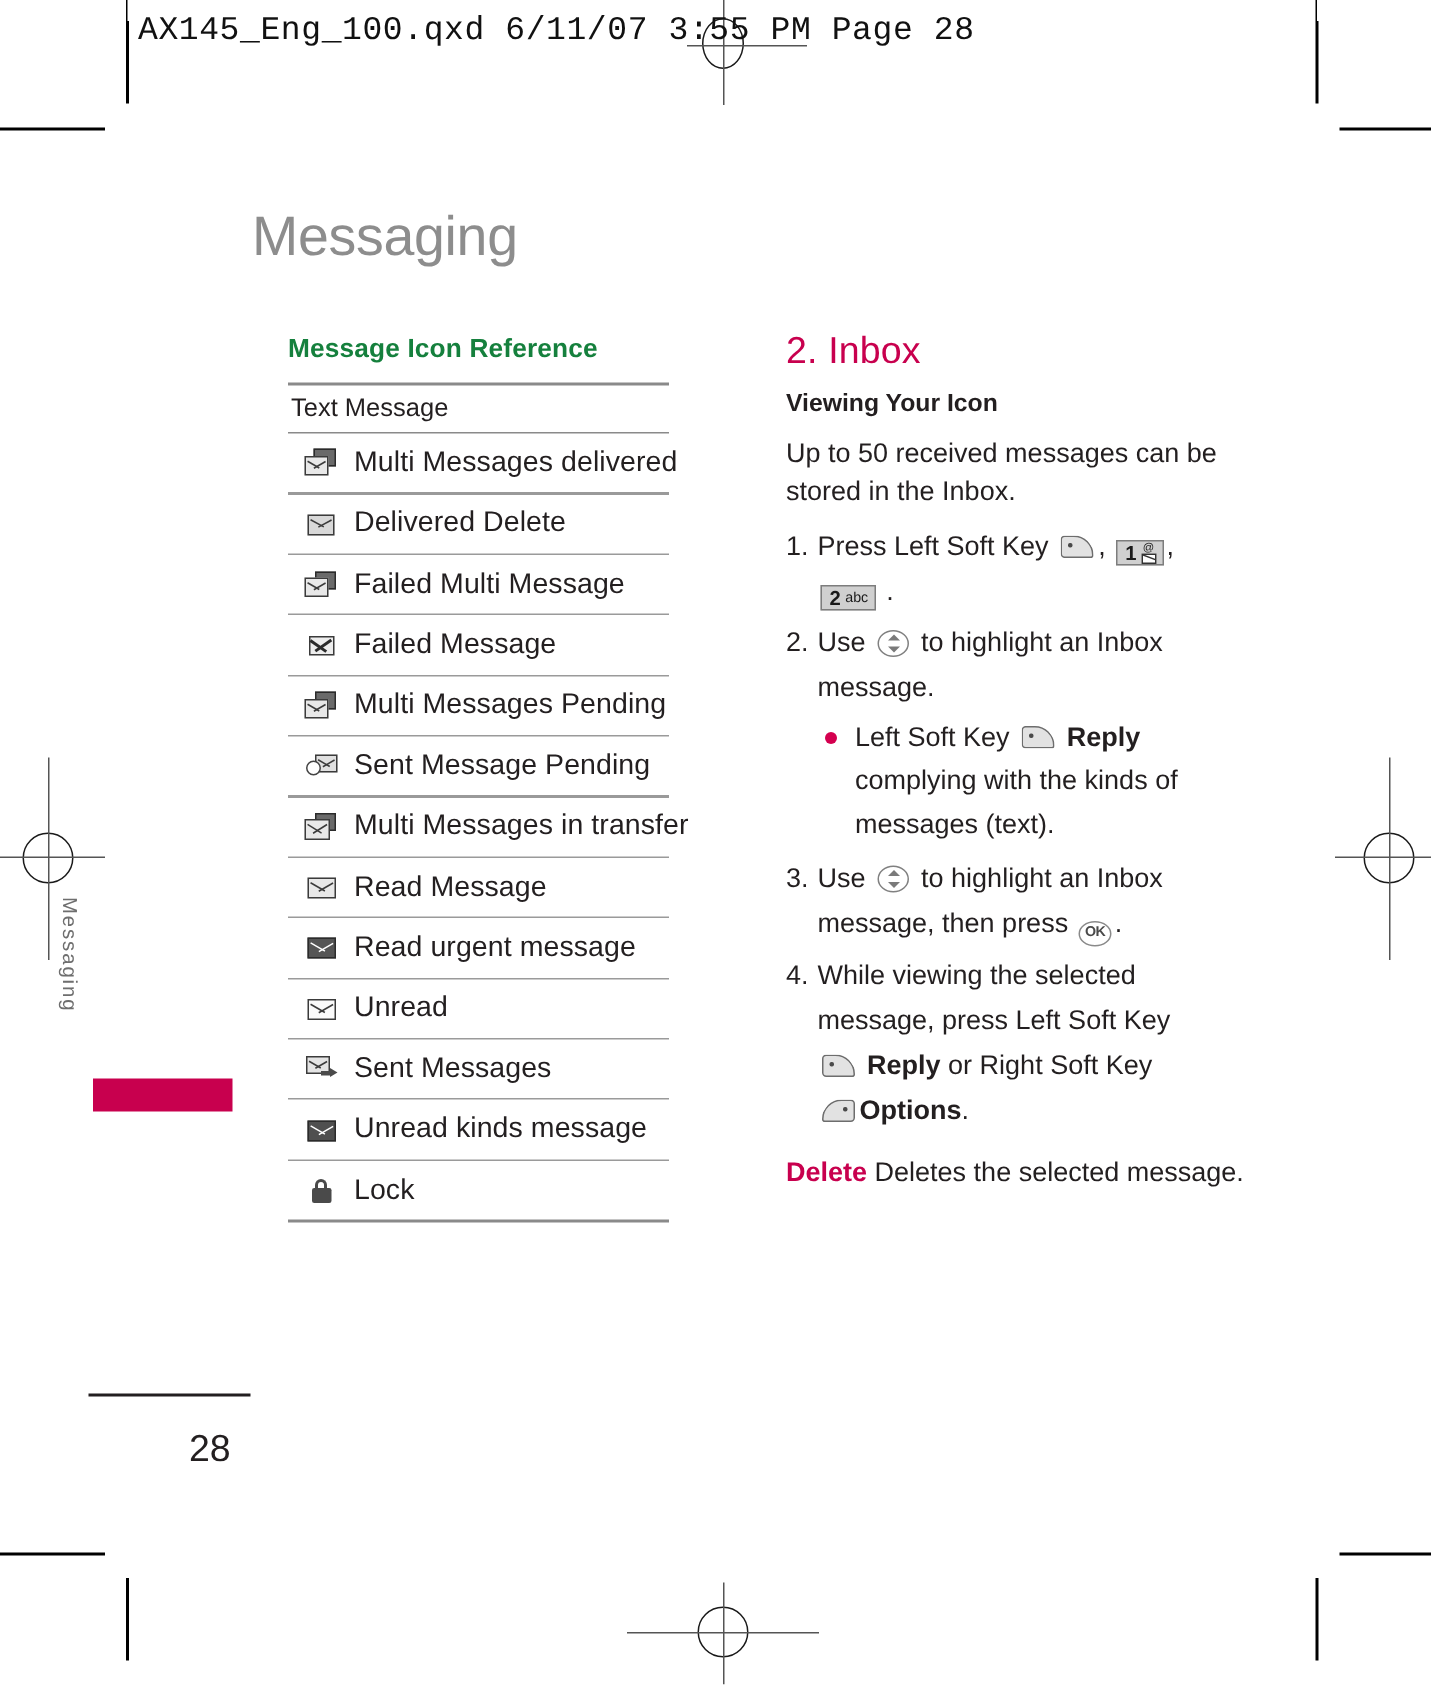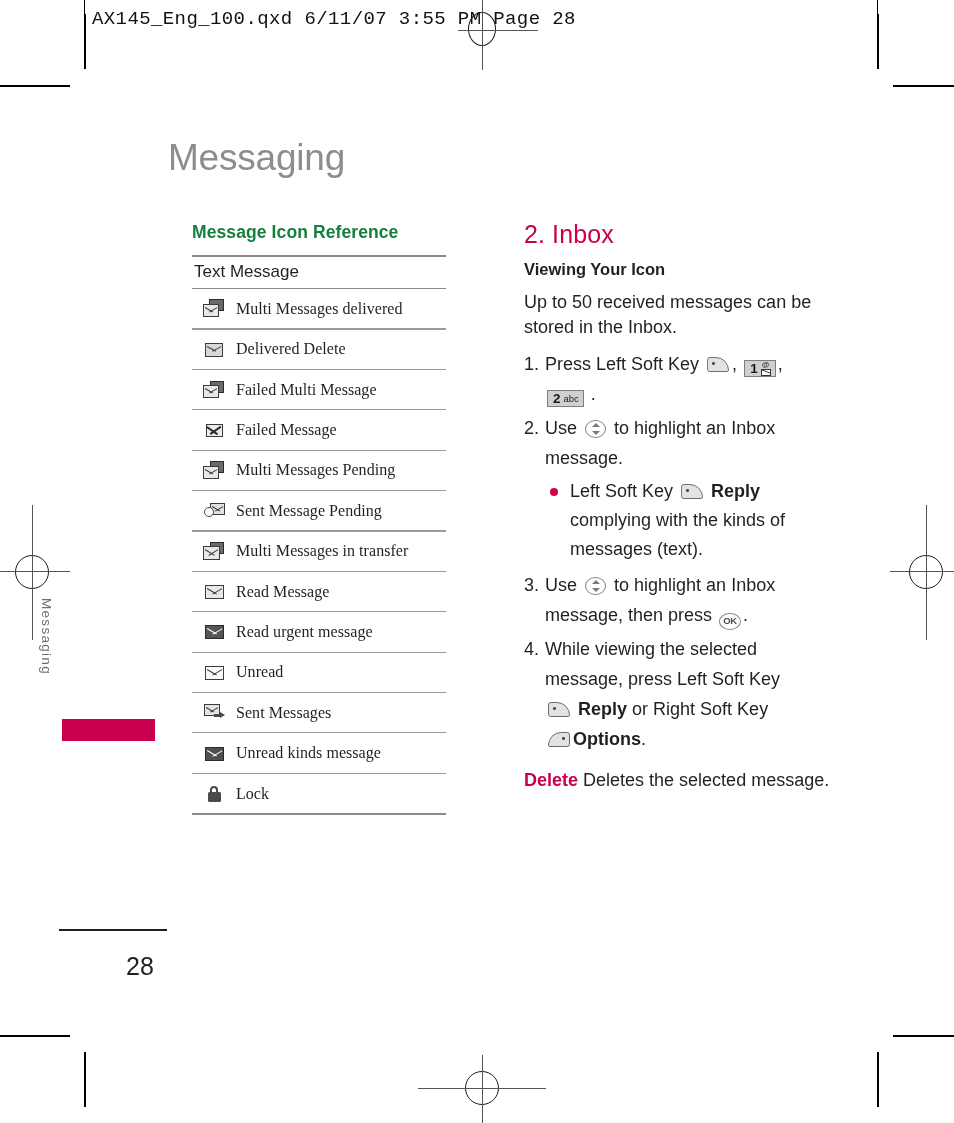--- a/index.html
+++ b/index.html
@@ -23,21 +23,21 @@
     position: absolute; border: 1.3px solid #1a1a1a; border-radius: 50%;
     box-sizing: border-box;
   }
   .reg-mark .vline { position: absolute; background: #555; width: 1.2px; }
   .reg-mark .hline { position: absolute; background: #555; height: 1.2px; }
 
   .header-slug {
     position: absolute;
     left: 92px; top: 8px;
     font-family: "Liberation Mono", monospace;
-    font-size: 19px;
+    font-size: 22px;
     letter-spacing: 0.4px;
     color: #111;
     white-space: nowrap;
   }
 
   
   .page-title {
     position: absolute;
     left: 168px; top: 137px;
     font-size: 37px;
@@ -106,25 +106,24 @@
     height: 39.3px;
   }
   .icon-cell {
     width: 44px;
     flex: 0 0 44px;
     display: flex;
     align-items: center;
     justify-content: center;
   }
   .icon-label {
-    font-size: 16px;
+    font-size: 19px;
     color: #231f20;
     letter-spacing: 0.05px;
     white-space: nowrap;
-    font-family: Liberation Serif, serif;
   }
 
   
   .msgicon { position: relative; width: 22px; height: 19px; }
   .env {
     position: absolute;
     box-sizing: border-box;
     border: 1.5px solid #3b3b3b;
     background: #e8e8e8;
   }

